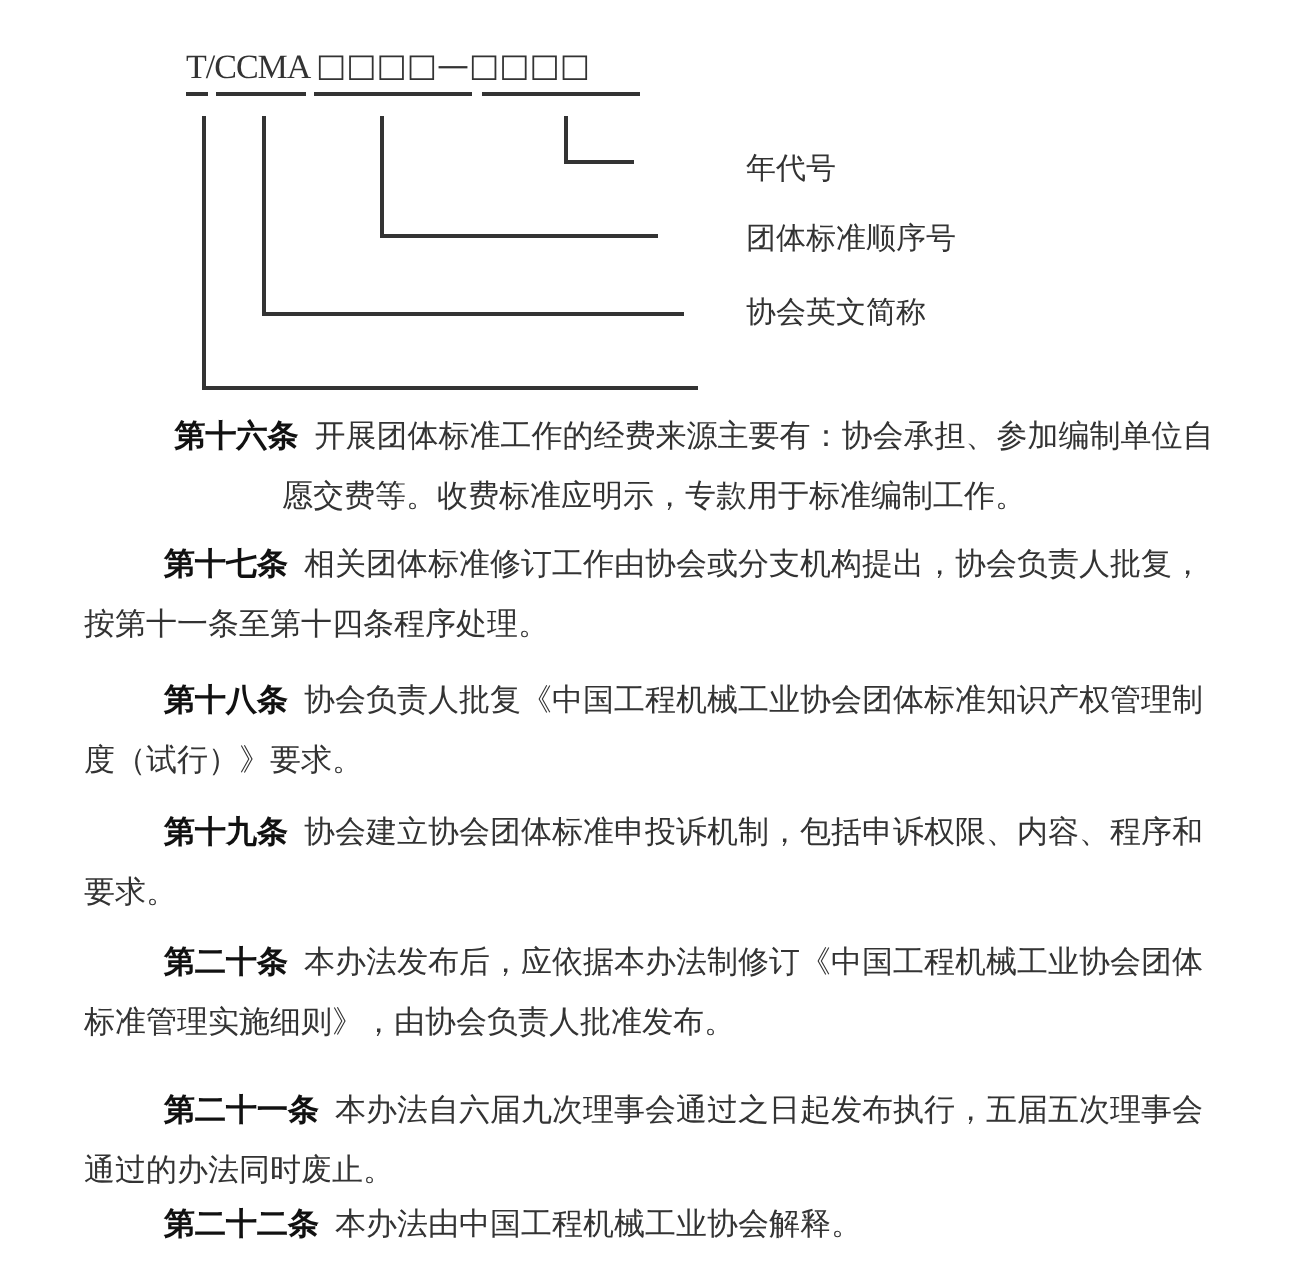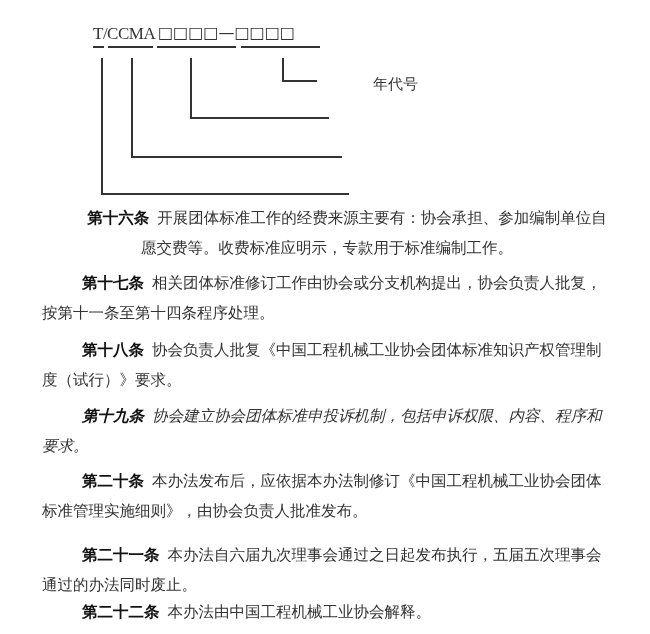--- a/index.html
+++ b/index.html
@@ -35,27 +35,29 @@
   <div class="vline" style="left:190px; top:58px; height:60px;"></div>
   <div class="hline" style="left:190px; top:117px; width:139px;"></div>
 
   <div class="vline" style="left:131px; top:58px; height:99px;"></div>
   <div class="hline" style="left:131px; top:156px; width:211px;"></div>
 
   <div class="vline" style="left:101px; top:58px; height:136px;"></div>
   <div class="hline" style="left:101px; top:193px; width:248px;"></div>
 
   <span class="label" style="top:75px;">年代号</span>
+  <span class="label" style="top:110px;">团体标准顺序号</span>
+  <span class="label" style="top:147px;">协会英文简称</span>
 </div>
 
 <p class="article" style="top:203px; margin:0;text-align:center;"><span class="num">第十六条</span><span>开展团体标准工作的经费来源主要有：协会承担、参加编制单位自愿交费等。收费标准应明示，专款用于标准编制工作。</span></p>
 
 <p class="article" style="top:268px; margin:0;font-family:Liberation Serif, serif;"><span class="num">第十七条</span><span>相关团体标准修订工作由协会或分支机构提出，协会负责人批复，按第十一条至第十四条程序处理。</span></p>
 
 <p class="article" style="top:335px; margin:0;"><span class="num">第十八条</span><span>协会负责人批复《中国工程机械工业协会团体标准知识产权管理制度（试行）》要求。</span></p>
 
-<p class="article" style="top:401px; margin:0;font-style:italic;"><span class="num">第十九条</span><span>协会建立协会团体标准申投诉机制，包括申诉权限、内容、程序和要求。</span></p>
+<p class="article" style="top:401px; margin:0;"><span class="num">第十九条</span><span>协会建立协会团体标准申投诉机制，包括申诉权限、内容、程序和要求。</span></p>
 
 <p class="article" style="top:466px; margin:0;"><span class="num">第二十条</span><span>本办法发布后，应依据本办法制修订《中国工程机械工业协会团体标准管理实施细则》，由协会负责人批准发布。</span></p>
 
 <p class="article" style="top:540px; margin:0;"><span class="num">第二十一条</span><span>本办法自六届九次理事会通过之日起发布执行，五届五次理事会通过的办法同时废止。</span></p>
 
 <p class="article" style="top:597px; margin:0;"><span class="num">第二十二条</span><span>本办法由中国工程机械工业协会解释。</span></p>
 
 </body></html>

